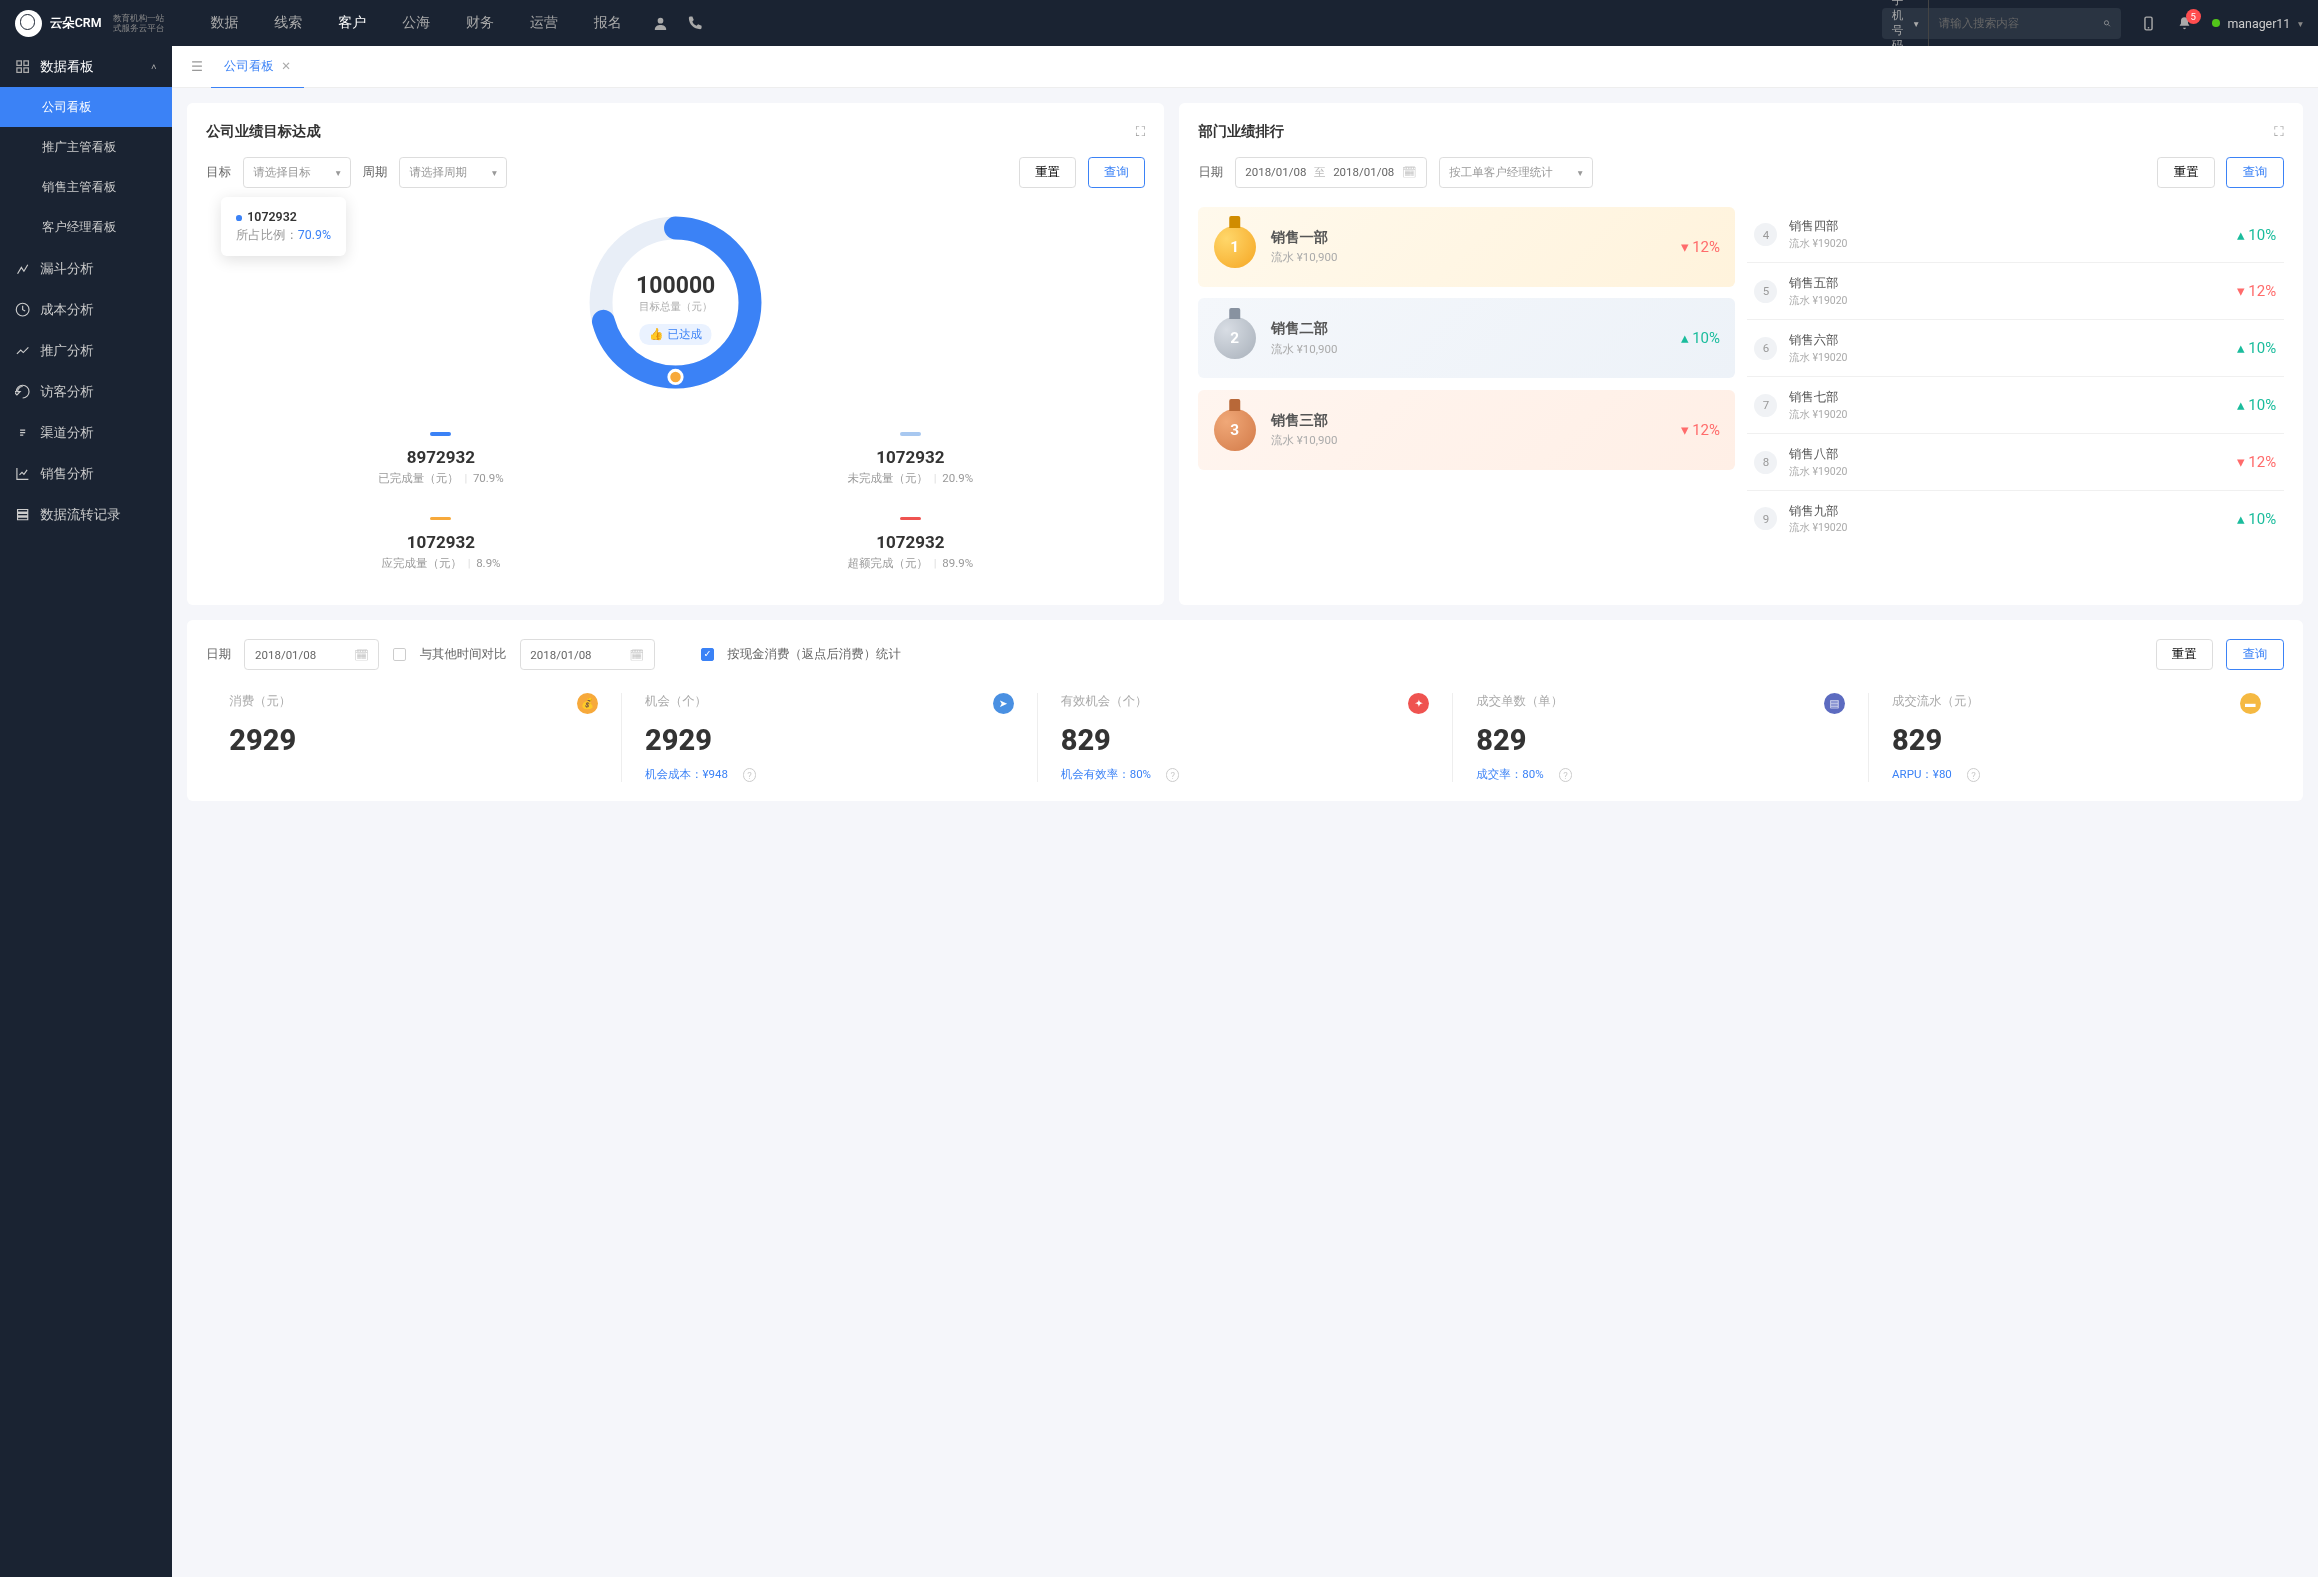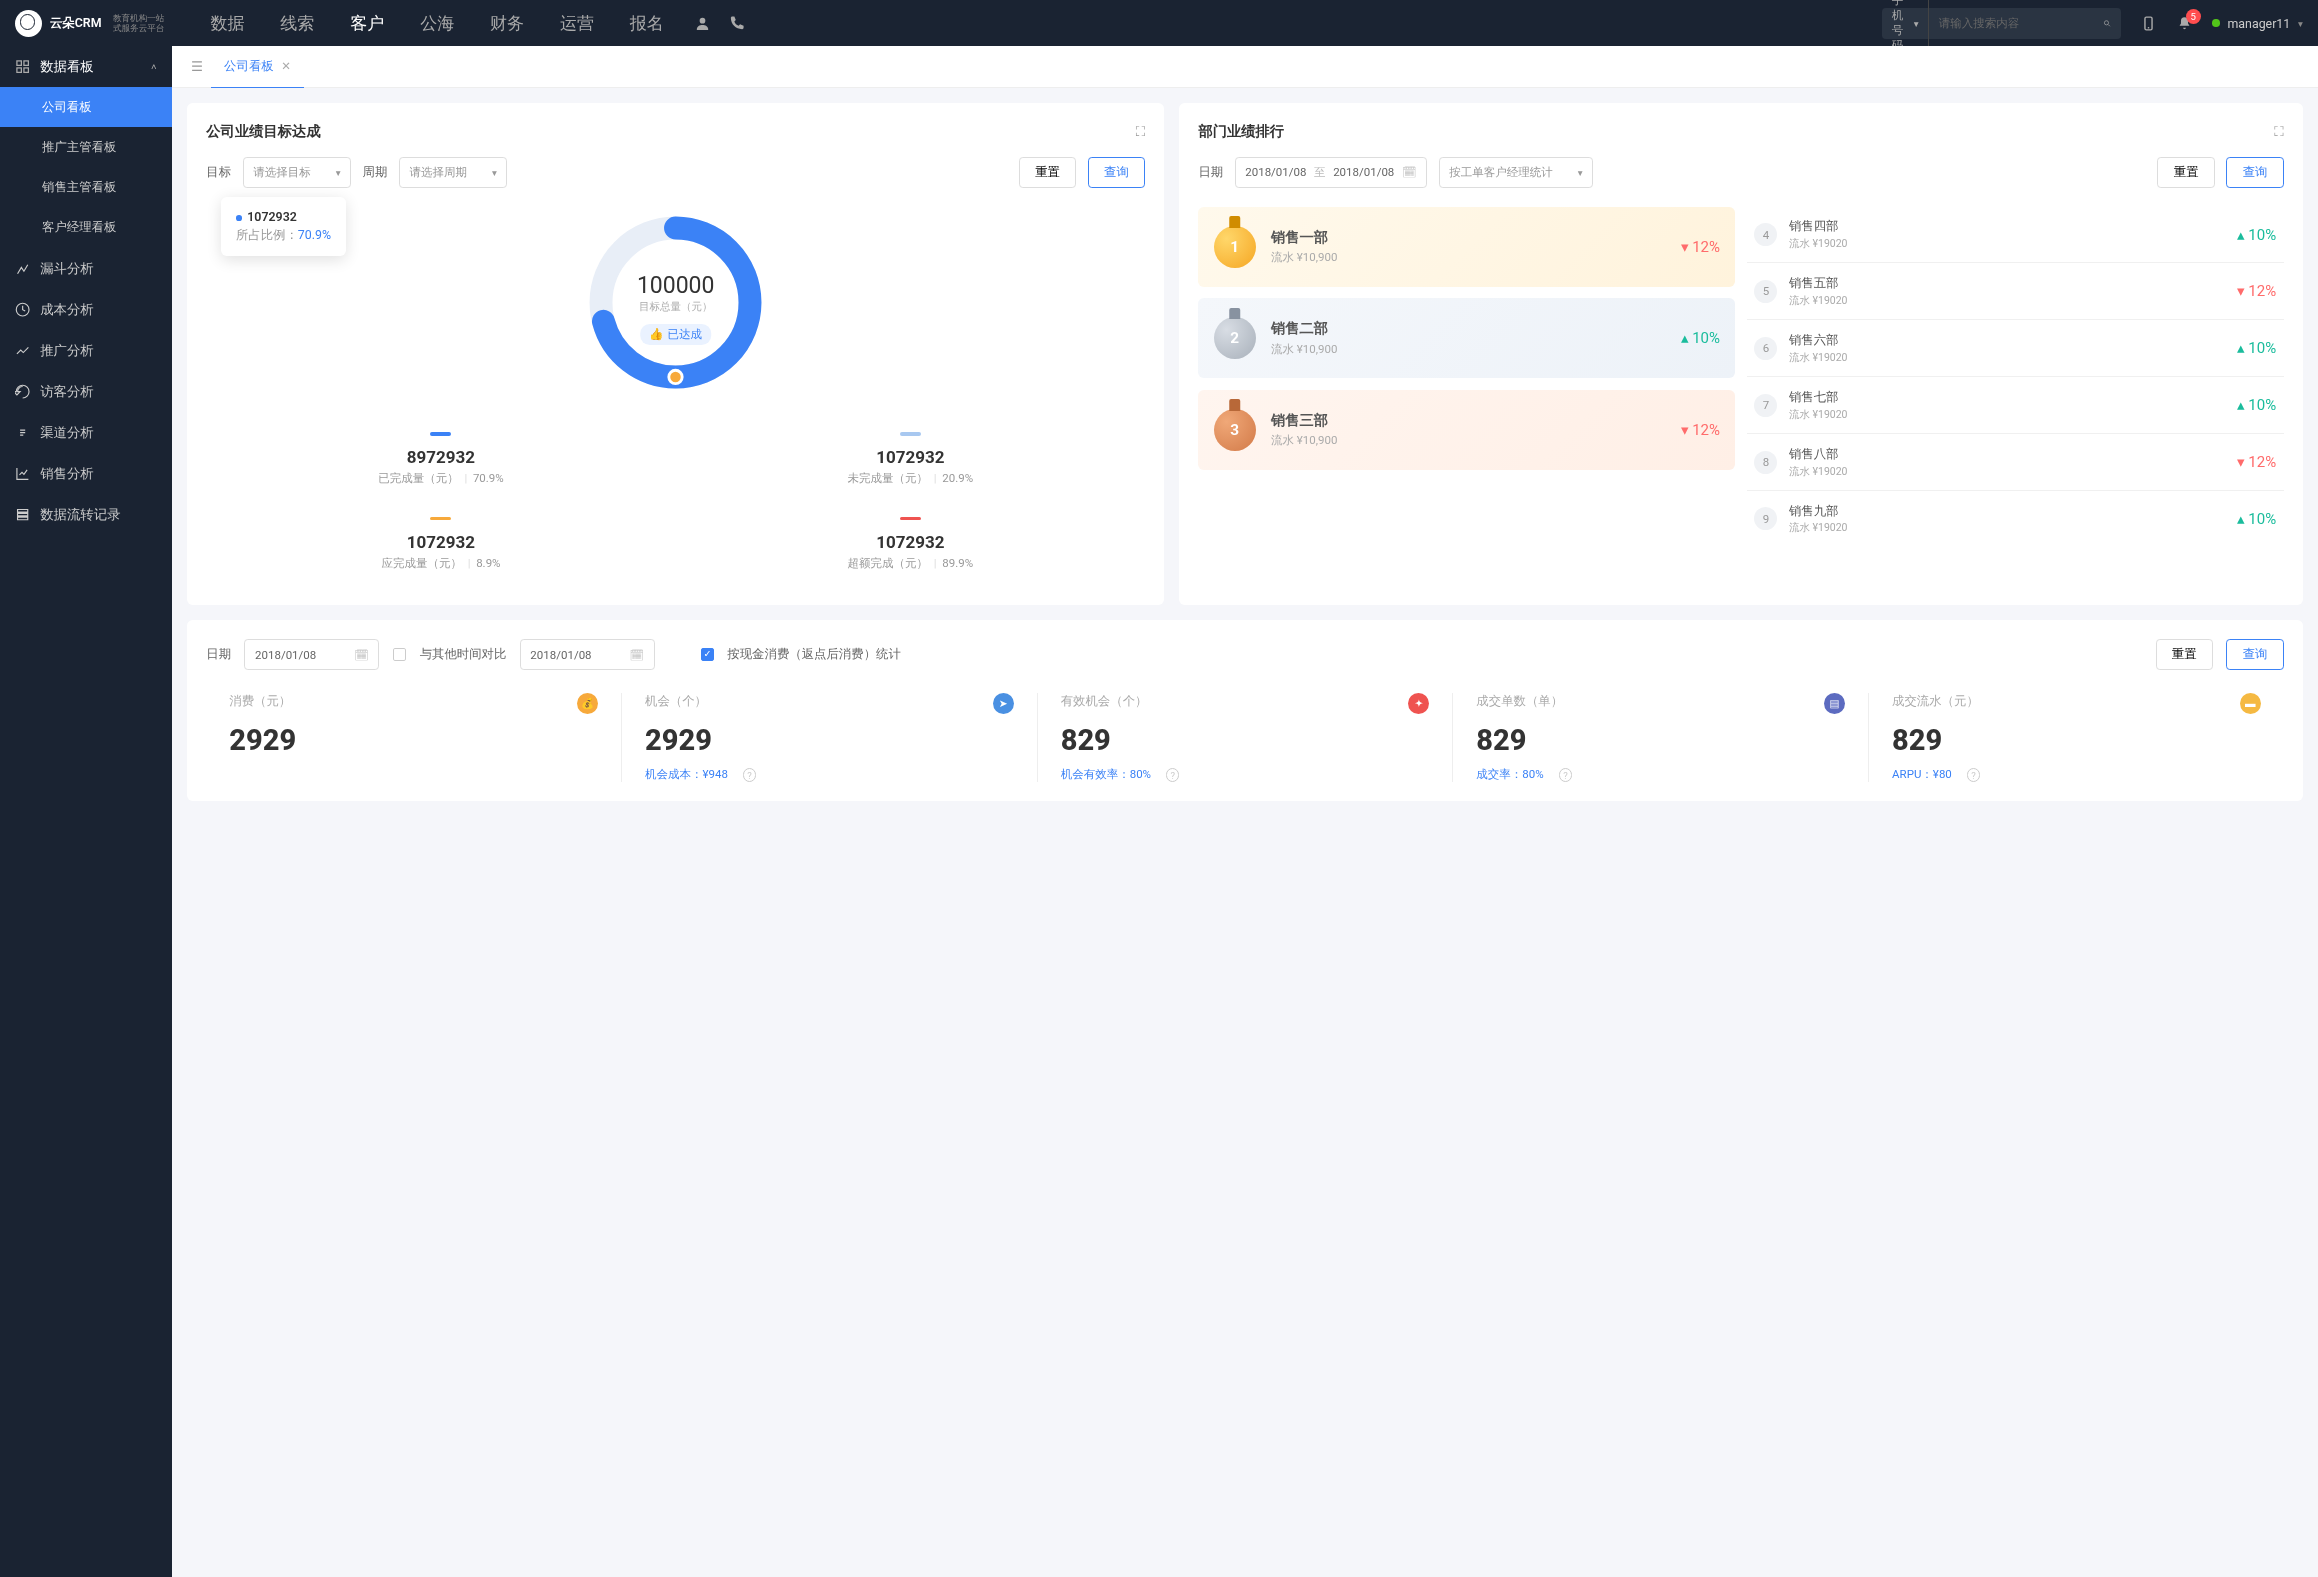--- a/index.html
+++ b/index.html
@@ -5,21 +5,21 @@
 *{margin:0;padding:0;box-sizing:border-box;font-family:-apple-system,BlinkMacSystemFont,"Segoe UI",Roboto,"Helvetica Neue",Arial,sans-serif}
 body{background:#f5f6fa;color:#333;font-size:13.4px}
 .app{display:flex;flex-direction:column;height:100vh;min-width:1243px}
 .topbar{background:#1a2332;height:46px;display:flex;align-items:center;padding:0 15.3px;color:#fff}
 .logo{display:flex;align-items:center;gap:7.6px;margin-right:29px}
 .logo-mark{width:27px;height:27px;background:#fff;border-radius:50%;position:relative}
 .logo-mark::before{content:"";position:absolute;width:13.4px;height:13.4px;border:1.9px solid #1a2332;border-radius:50%;top:4.8px;left:4.8px}
 .logo-text{font-size:12.4px;font-weight:600;color:#fff}
 .logo-sub{font-size:8.6px;color:#888;line-height:1.2;margin-left:3.8px}
 .topnav{display:flex;gap:1.9px}
-.topnav-item{padding:0 17px;height:46px;display:flex;align-items:center;color:#aaa;cursor:pointer;font-size:17px}
+.topnav-item{padding:0 17px;height:46px;display:flex;align-items:center;color:#aaa;cursor:pointer;font-size:14px}
 .topnav-item.active{color:#fff;font-weight:500}
 .top-icons{display:flex;gap:17px;margin-left:13.4px;align-items:center}
 .top-icon{width:17px;height:17px;color:#aaa;cursor:pointer}
 .top-right{margin-left:auto;display:flex;align-items:center;gap:19px}
 .search-box{display:flex;align-items:center;background:#2a3442;border-radius:3.8px;height:31px;padding:0 9.6px;width:239px}
 .search-sel{color:#aaa;font-size:11.5px;padding-right:9.6px;border-right:1px solid #444;display:flex;align-items:center;gap:3.8px}
 .search-input{background:none;border:none;color:#ccc;flex:1;padding:0 9.6px;font-size:11.5px;outline:none}
 .search-input::placeholder{color:#666}
 .search-icon{color:#aaa}
 .notif{position:relative;cursor:pointer}
@@ -54,21 +54,21 @@
 .btn{border:1px solid #ddd;background:#fff;border-radius:3.8px;padding:5.7px 15.3px;font-size:12.4px;cursor:pointer;height:31px}
 .btn-primary{border-color:#3b82f6;color:#3b82f6}
 .spacer{flex:1}
 .donut-area{position:relative;display:flex;flex-direction:column;align-items:center}
 .tooltip{position:absolute;left:14.3px;top:-9.6px;background:#fff;border-radius:5.7px;box-shadow:0 3.8px 15.3px rgba(0,0,0,0.12);padding:11.5px 15.3px;font-size:12.4px;z-index:2}
 .tooltip-dot{display:inline-block;width:5.7px;height:5.7px;background:#3b82f6;border-radius:50%;margin-right:5.7px}
 .tooltip-val{font-weight:600;color:#333}
 .tooltip-row{color:#999;margin-top:3.8px}
 .tooltip-pct{color:#3b82f6}
 .donut-center{position:absolute;top:65px;left:50%;transform:translateX(-50%);text-align:center}
-.donut-num{font-size:23px;font-weight:400;color:#333}
+.donut-num{font-size:23px;font-weight:700;color:#333}
 .donut-label{font-size:10.5px;color:#aaa;margin-top:1.9px}
 .donut-badge{margin-top:9.6px;display:inline-flex;align-items:center;gap:3.8px;background:#eaf2ff;color:#3b82f6;padding:2.9px 9.6px;border-radius:9.6px;font-size:11.5px}
 .stats-grid{display:grid;grid-template-columns:1fr 1fr;gap:0;margin-top:19px}
 .stat-cell{text-align:center;padding:15.3px 0;position:relative}
 .stat-bar{width:21px;height:3.8px;border-radius:1.9px;margin:0 auto 11.5px}
 .stat-bar.blue{background:#3b82f6}
 .stat-bar.lightblue{background:#a8c8f0}
 .stat-bar.orange{background:#f7a93b}
 .stat-bar.red{background:#ef5350}
 .stat-num{font-size:17px;font-weight:700;color:#333;margin-bottom:3.8px}

